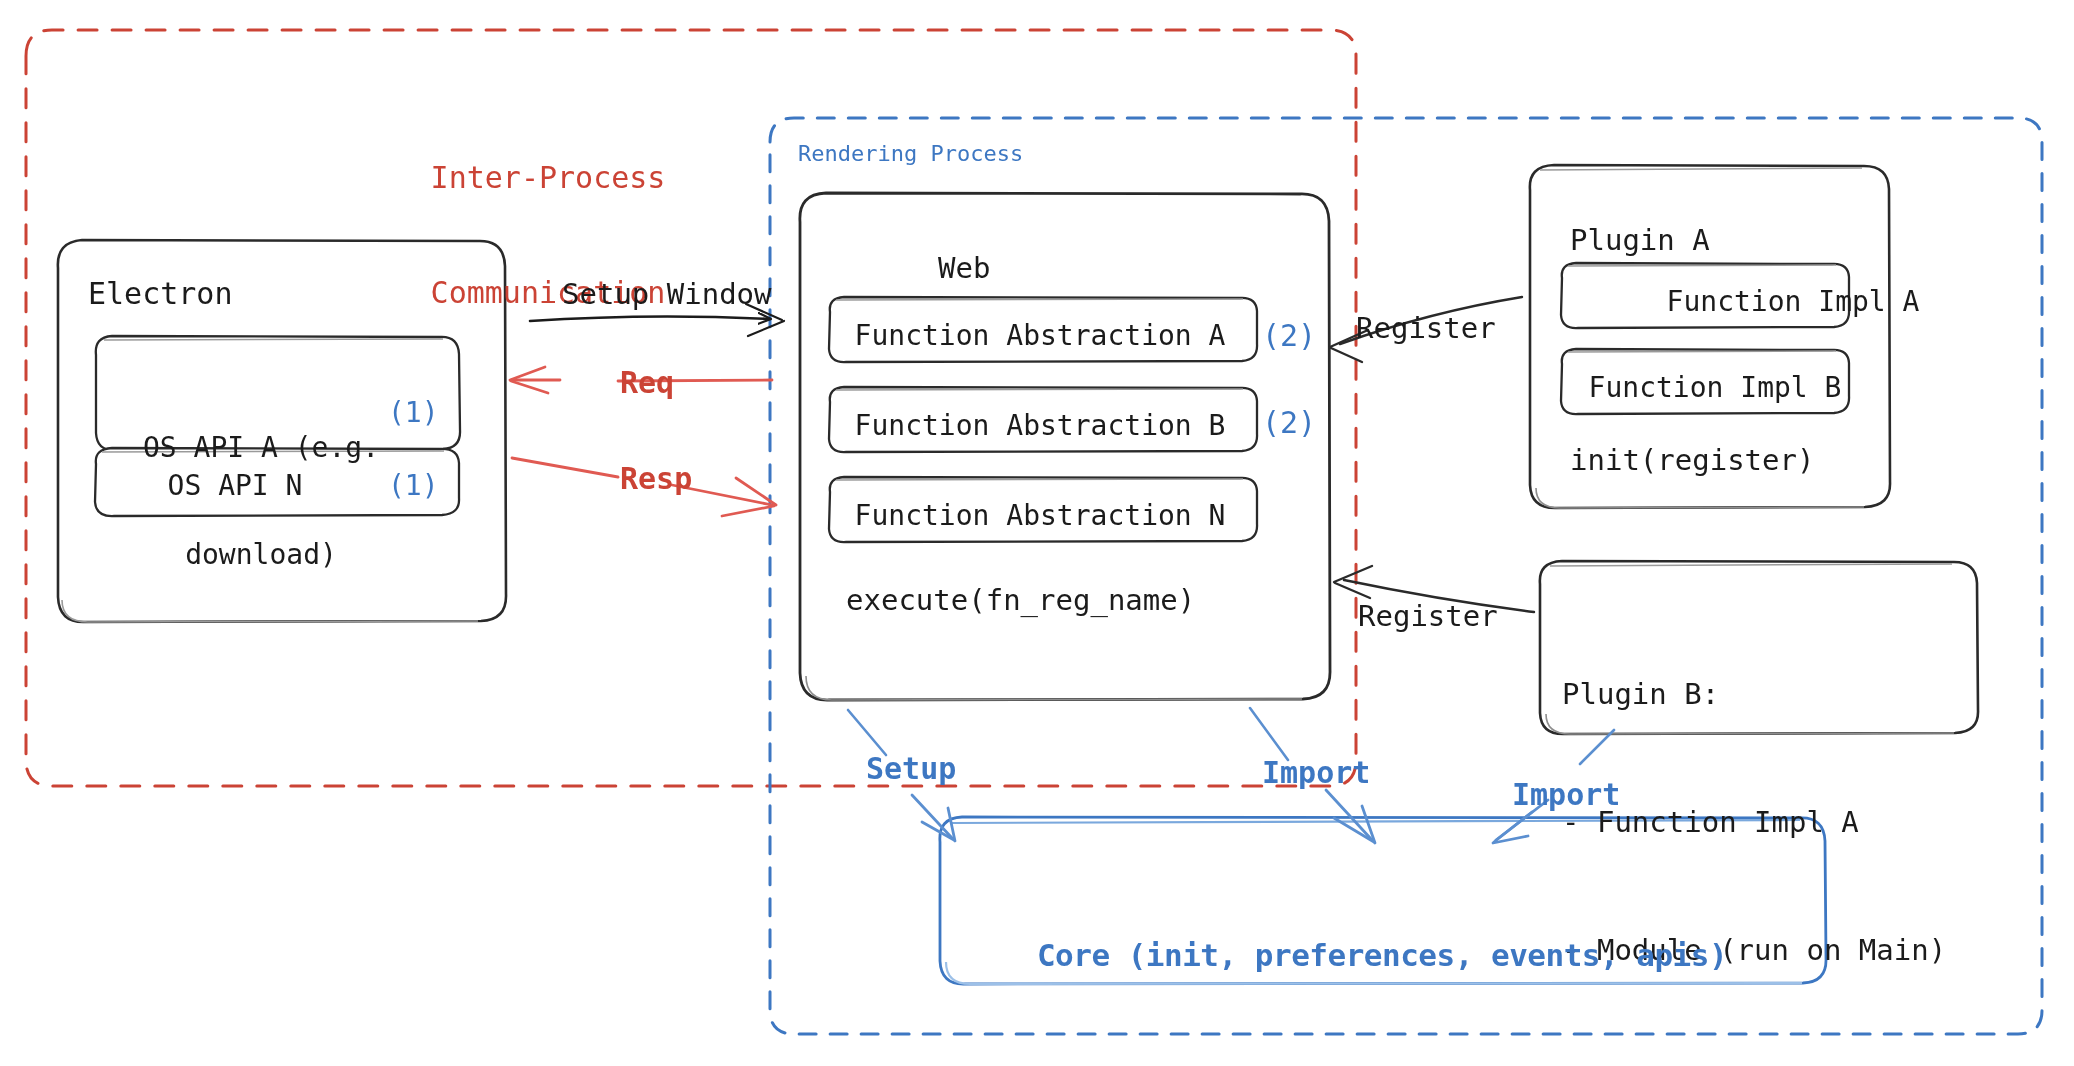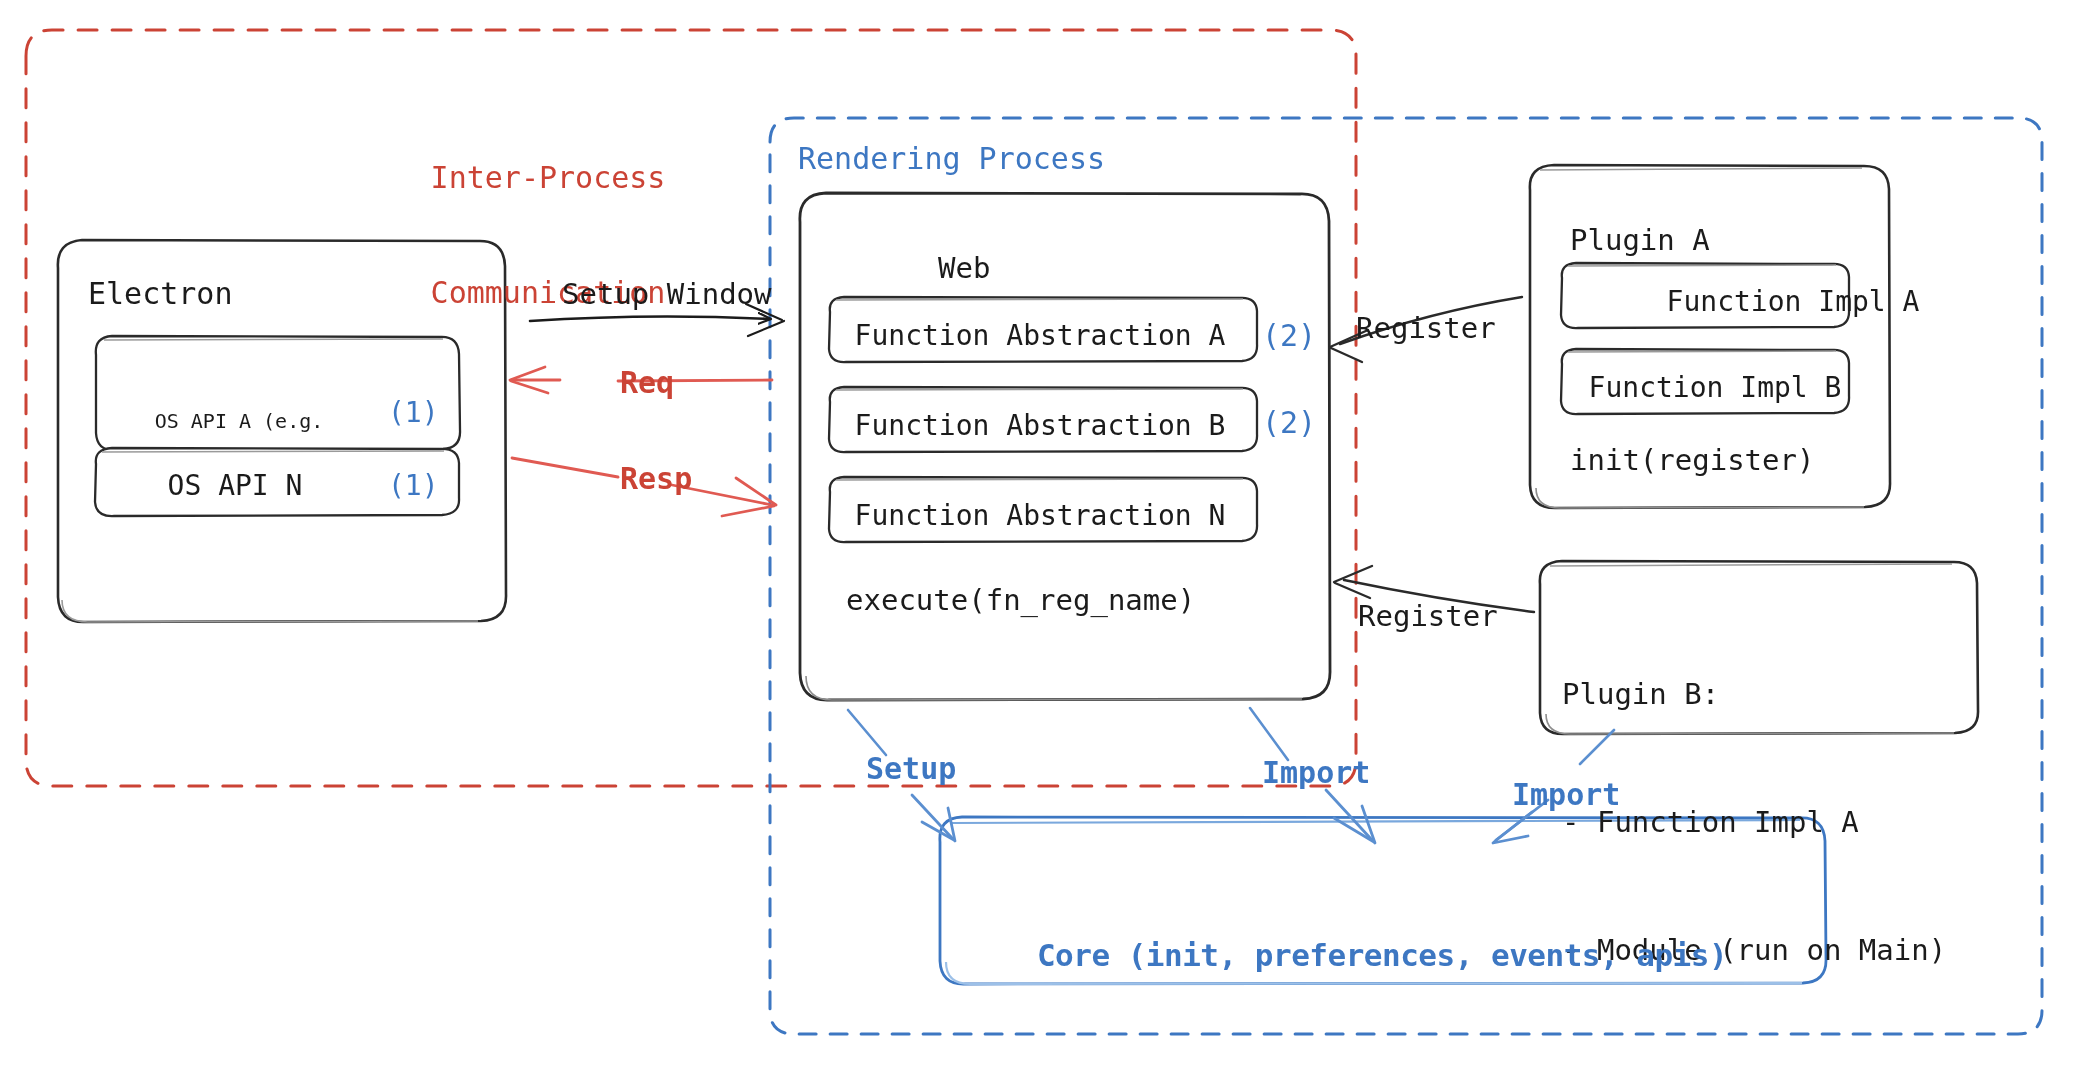--- a/index.html
+++ b/index.html
@@ -167,26 +167,27 @@
       <path d="M 1532,812 L 1494,842" fill="none" stroke="#5b8fd0" stroke-width="2.8" stroke-linecap="round"></path>
       <path d="M 1528,836 L 1493,843" fill="none" stroke="#5b8fd0" stroke-width="2.8" stroke-linecap="round"></path>
     </g>
   </svg>
 
   <div class="lbl red ctr" style="left:418px;top:82px;width:260px;font-size:30px;">
     <div>Inter-Process</div>
     <div>Communication</div>
   </div>
 
-  <div class="lbl blue" style="left:798px;top:140px;font-size:30px;">Rendering Process</div>
+  <div class="lbl blue" style="left:798px;top:140px;font-size:22px;">Rendering Process</div>
 
   <div class="lbl blk" style="left:88px;top:275px;font-size:30px;">Electron</div>
 
-  <div class="lbl blk ctr" style="left:94px;top:358px;width:290px;font-size:20px;">
+  <div class="lbl blk ctr" style="left:116px;top:358px;width:290px;font-size:28px;">
     <div>OS API A (e.g.</div>
+    <div>download)</div>
   </div>
   <div class="lbl blue" style="left:388px;top:395px;font-size:28px;">(1)</div>
 
   <div class="lbl blk ctr" style="left:110px;top:468px;width:250px;font-size:28px;">OS API N</div>
   <div class="lbl blue" style="left:388px;top:468px;font-size:28px;">(1)</div>
 
   <div class="lbl blk" style="left:562px;top:276px;font-size:29px;">Setup Window</div>
   <div class="lbl red" style="left:620px;top:364px;font-size:30px;font-weight:bold;">Req</div>
   <div class="lbl red" style="left:620px;top:460px;font-size:30px;font-weight:bold;">Resp</div>
 

